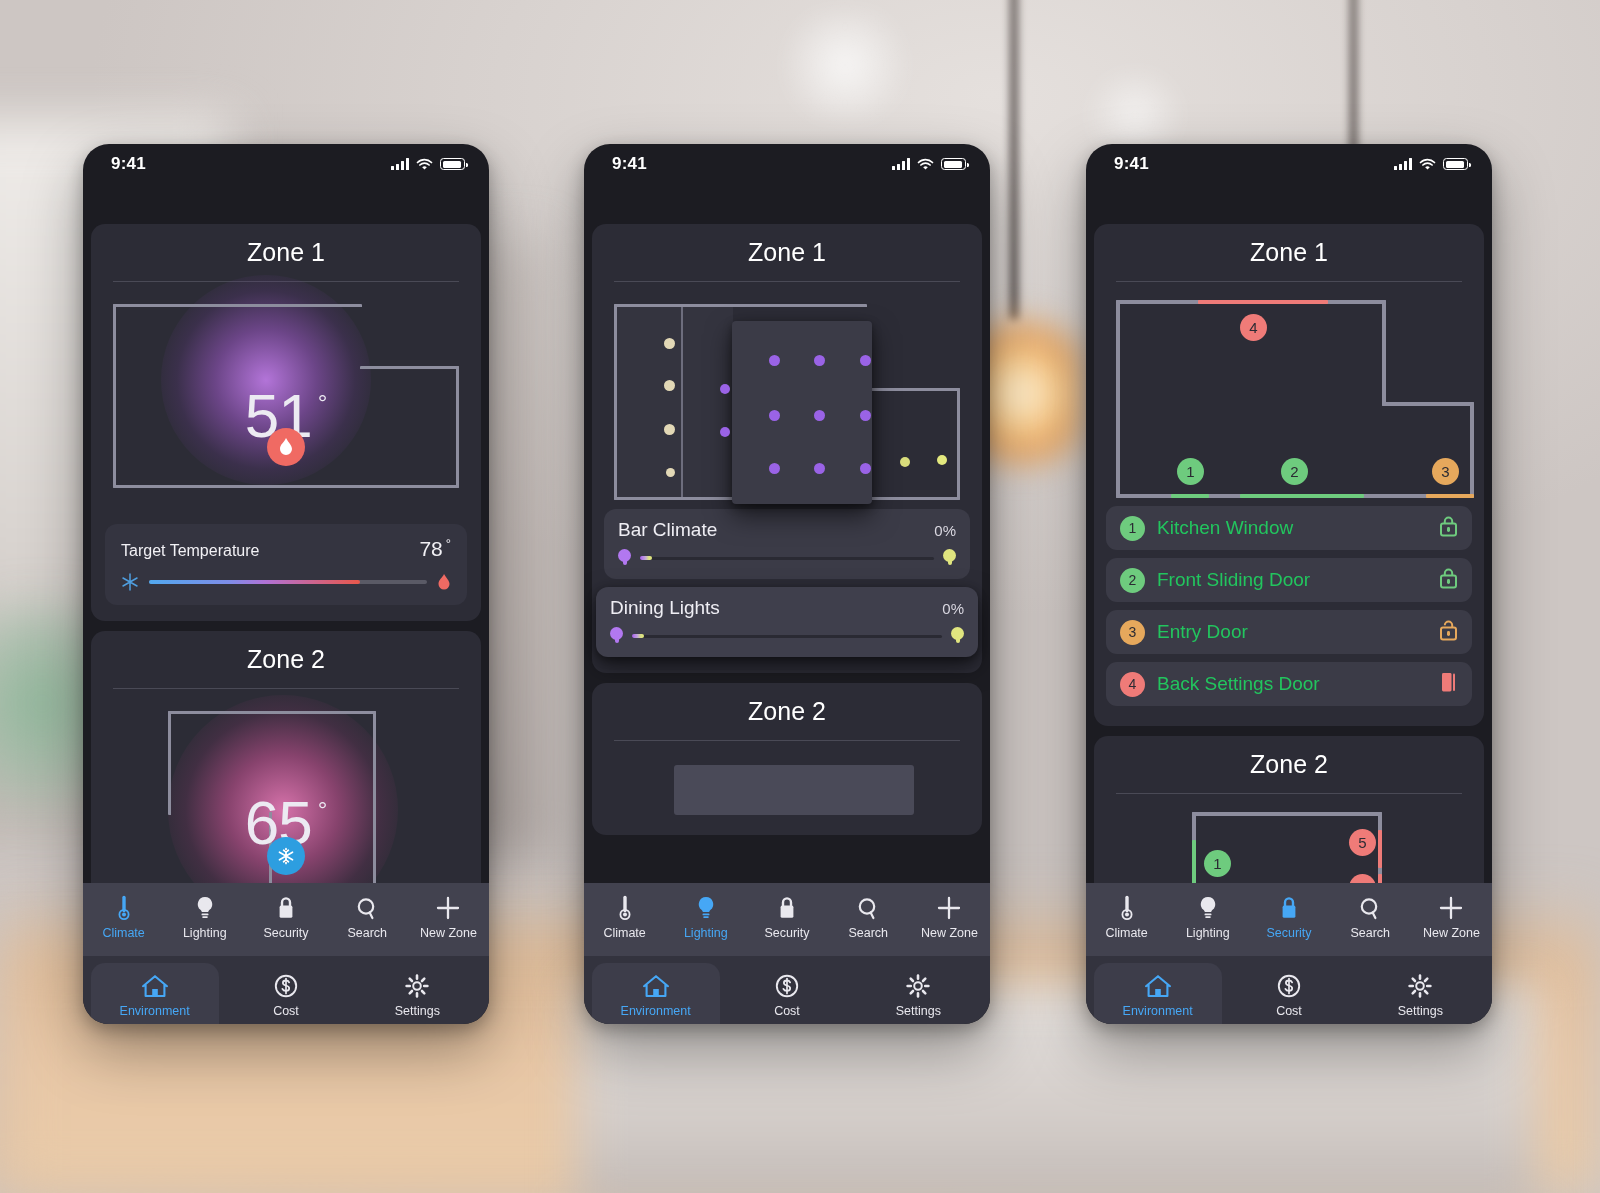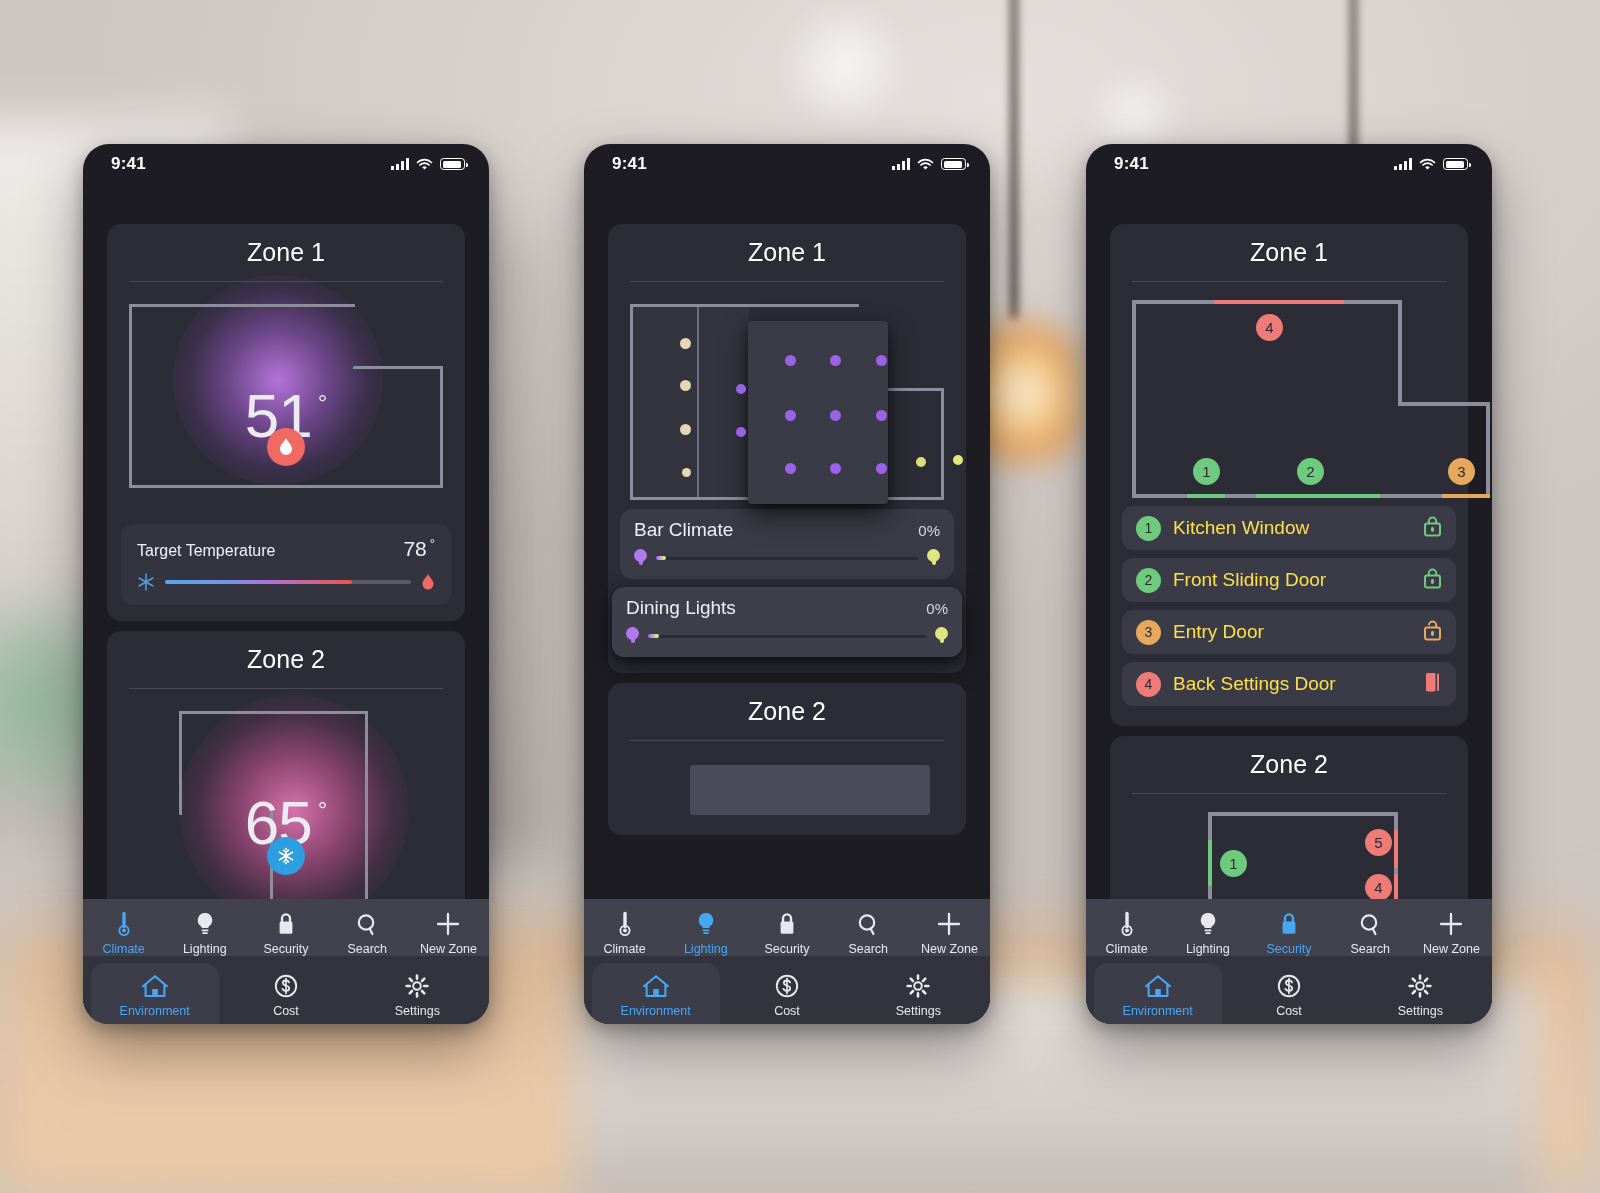--- a/index.html
+++ b/index.html
@@ -114,21 +114,21 @@
   }
   .batt::after {
     content:''; position:absolute; right:-4px; top:3.5px;
     width:2.2px; height:4px; background:#fff; border-radius:0 1.5px 1.5px 0;
   }
   .batt span { display:block; height:100%; width:92%; background:#fff; border-radius:1.5px; }
 
   
   .screen {
     flex: 1; position: relative; overflow: hidden;
-    padding: 0 24px;
+    padding: 0 8px;
     border-radius: 19px;
   }
   .cards { display: flex; flex-direction: column; gap: 10px; }
 
   .card {
     background: #2c2c36;
     border-radius: 14px;
     padding: 14px 0 16px;
   }
   .card-title {
@@ -233,27 +233,27 @@
   .sec-list { margin: 6px 12px 4px; display: flex; flex-direction: column; gap: 8px; }
   .sec-row {
     background: #3b3b47; border-radius: 11px; padding: 9px 14px;
     display: flex; align-items: center; gap: 12px;
   }
   .sec-num {
     width: 25px; height: 25px; border-radius: 50%; flex: 0 0 25px;
     display: flex; align-items: center; justify-content: center;
     color: #2b2b33; font-size: 14px; font-weight: 500;
   }
-  .sec-name { flex: 1; color: #fde047; font-size: 19px; }
+  .sec-name { flex: 1; color: #22c55e; font-size: 19px; }
 
   
   .navwrap { position: absolute; left: 0; right: 0; bottom: 0; }
   .nav-top {
     background: #42424f; display: flex; align-items: center;
-    padding: 12px 0 0;
+    padding: 12px 0 16px;
   }
   .nav-bot {
     background: #33333e; display: flex; align-items: flex-end;
     justify-content: space-around; padding: 0 6px;
     height: 68px;
   }
   .nav-item {
     flex: 1; display: flex; flex-direction: column; align-items: center; gap: 5px;
     color: #e9e8ee; font-size: 12.5px;
   }

